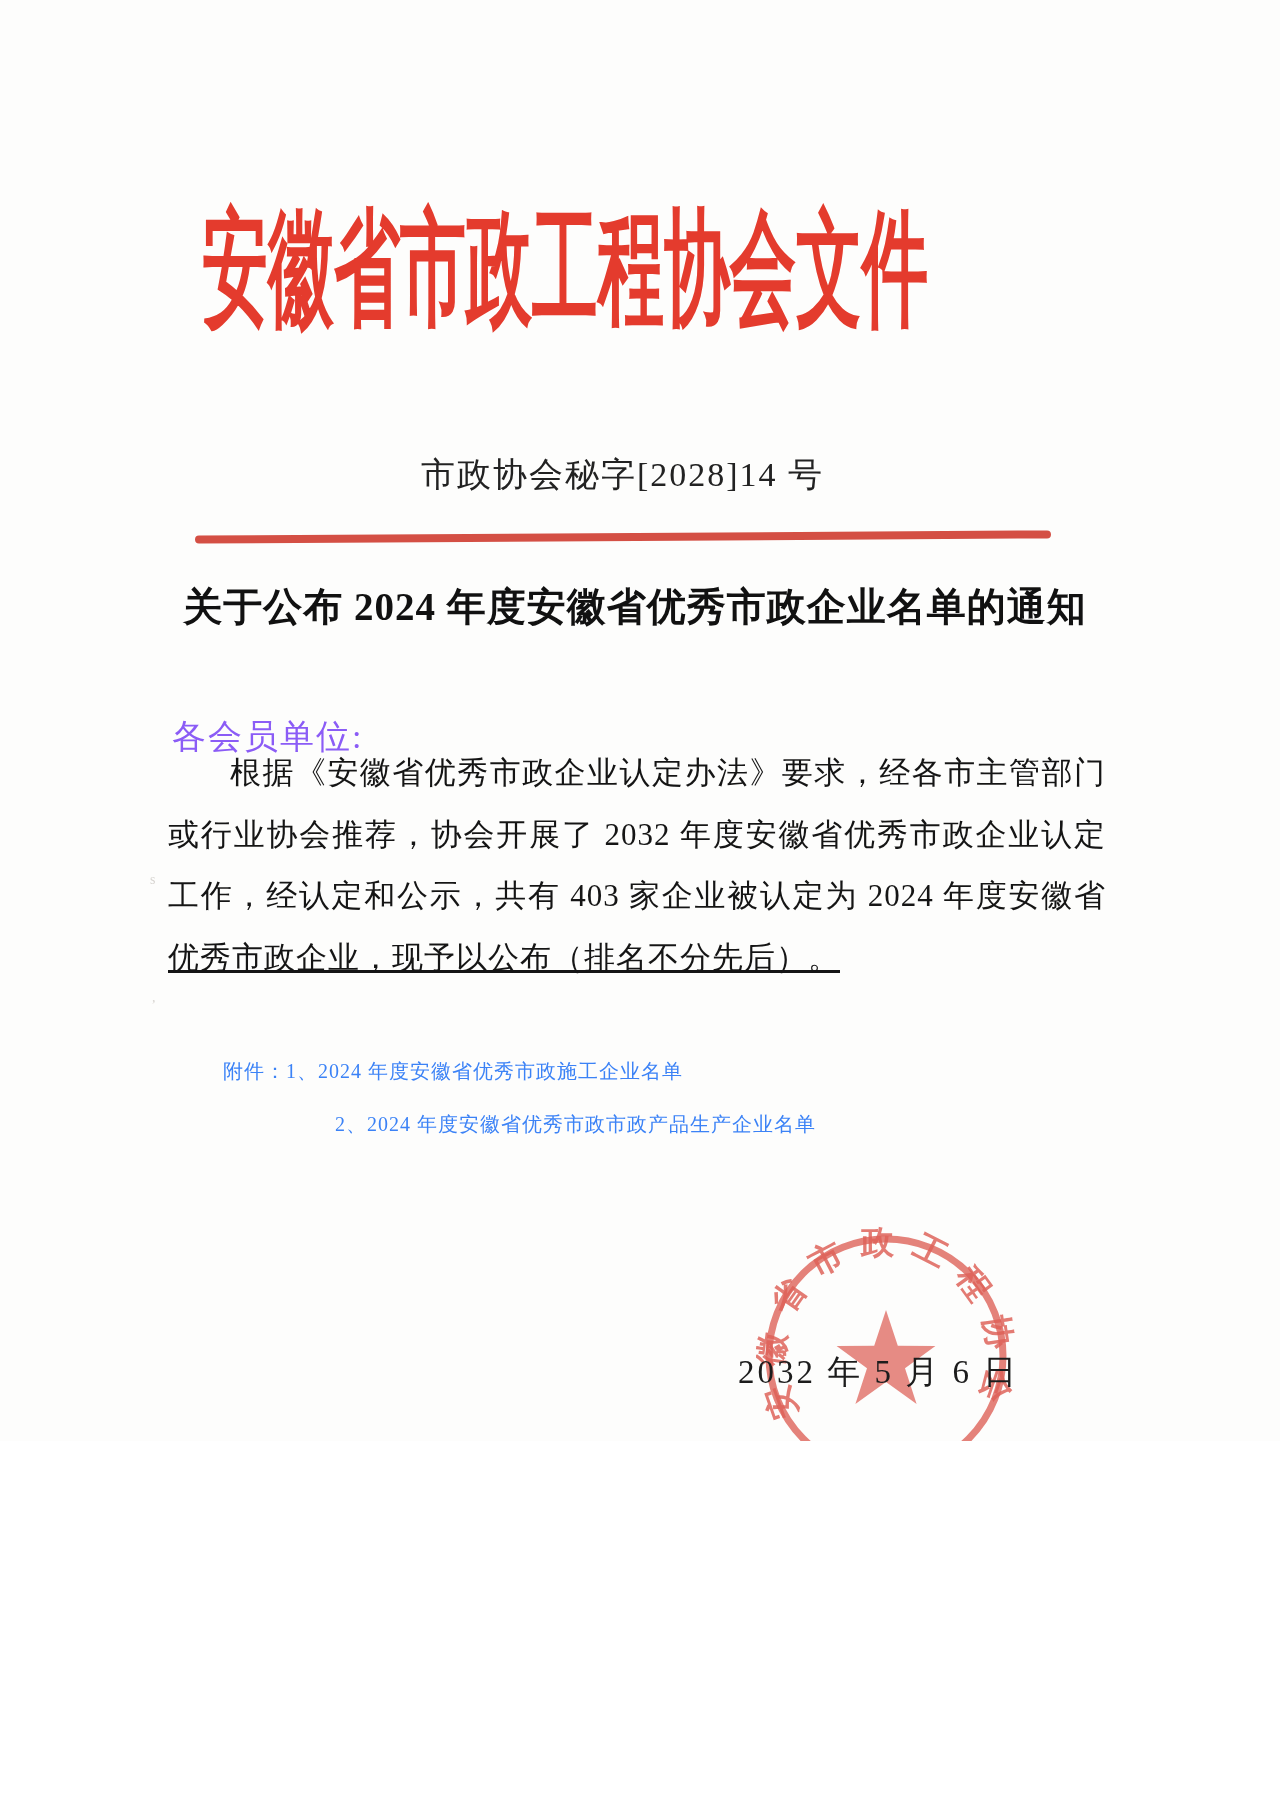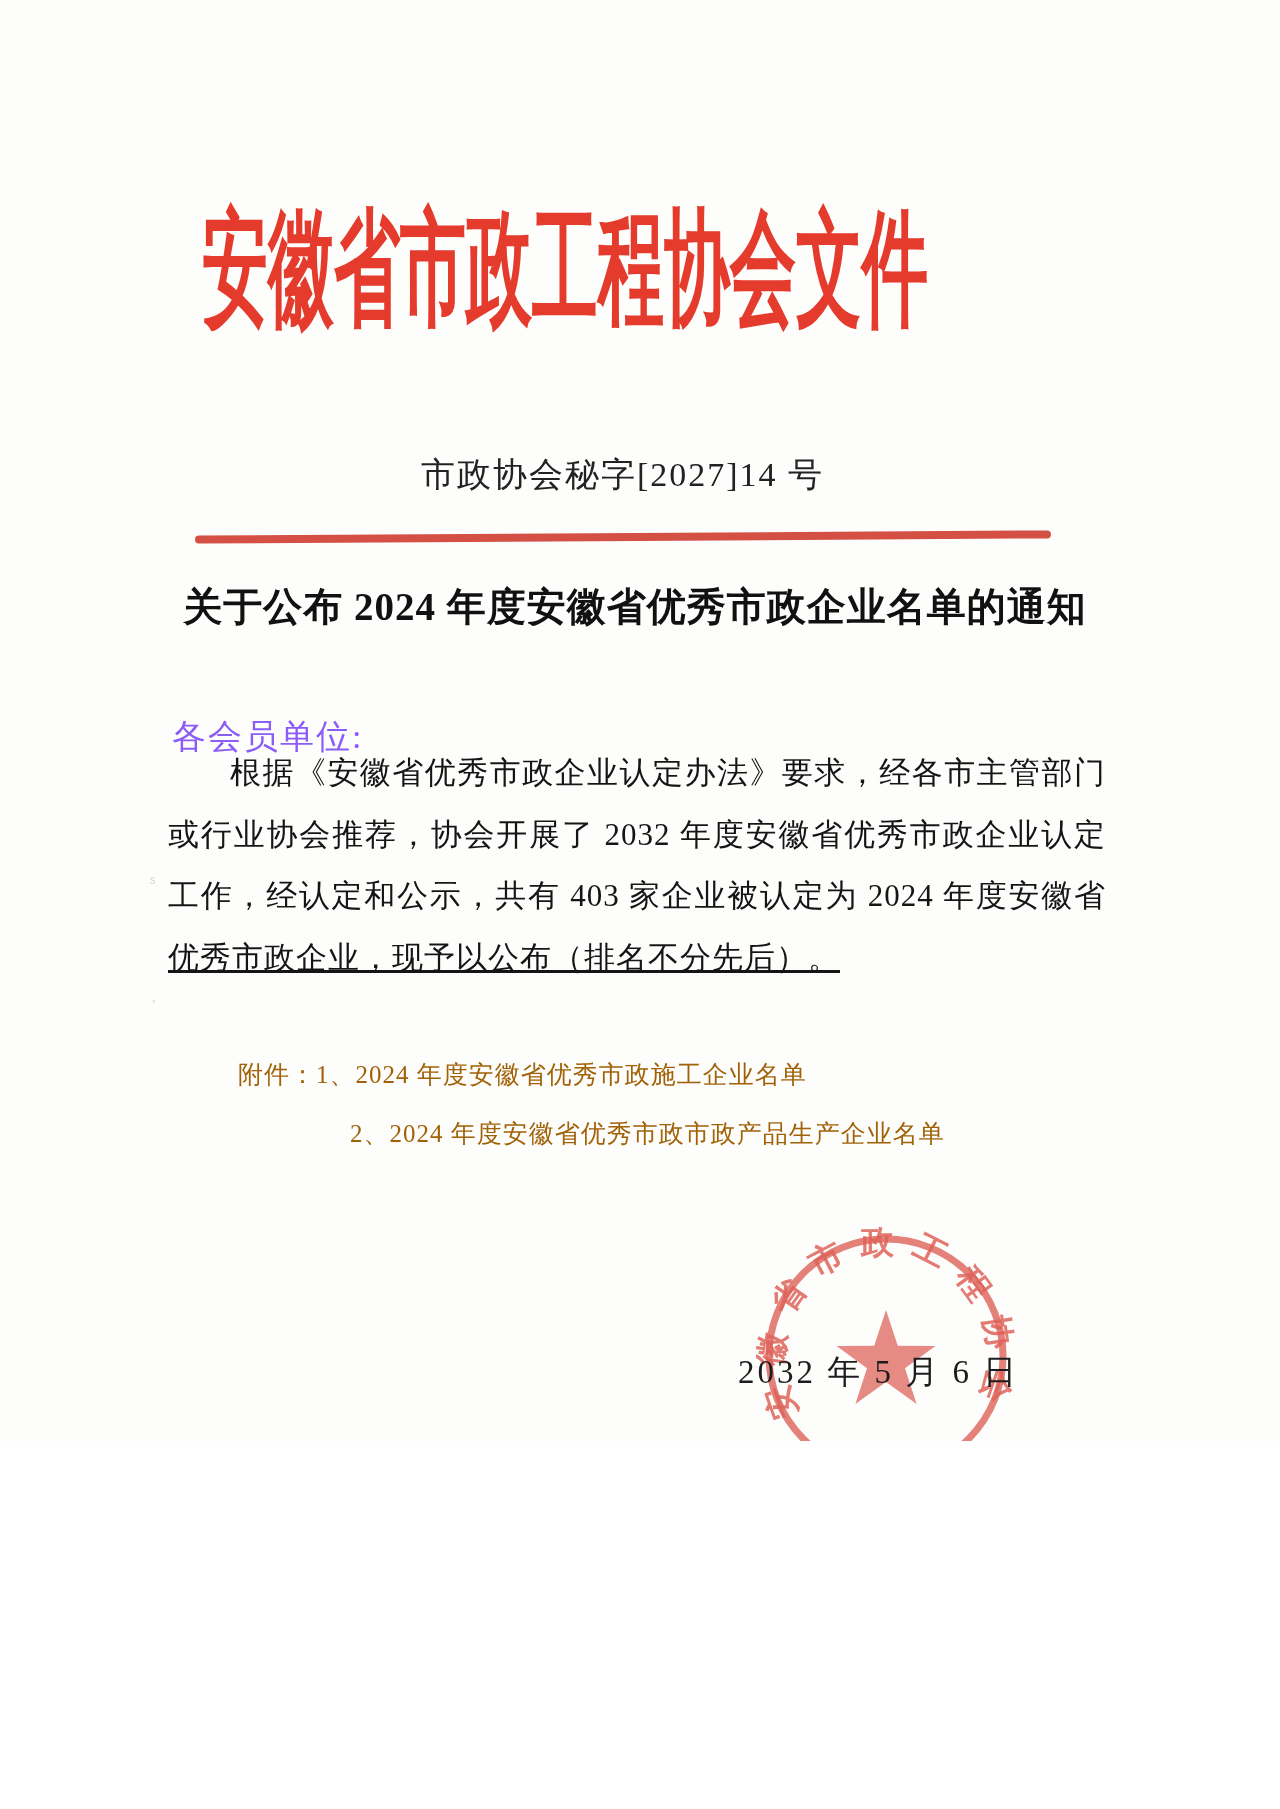--- a/index.html
+++ b/index.html
@@ -100,24 +100,23 @@
   .body-line.last {
     text-align-last: left;
     text-decoration: underline;
   }
 
   
   .attachments {
     position: absolute;
     left: 223px;
     top: 1058px;
-    font-size: 25px;
+    font-size: 20px;
     letter-spacing: 1px;
-    color: #a16207;
-    margin-left: 15px;
+    color: #3b82f6;
   }
   .attachment-row {
     white-space: nowrap;
     margin-bottom: 26px;
   }
   .attachment-row.second {
     margin-left: 112px;
     text-align: right;
   }
 
@@ -153,21 +152,21 @@
   .artifact.a1 { left: 150px; top: 872px; }
   .artifact.a2 { left: 152px; top: 990px; }
 </style>
 </head>
 <body>
 
 <div class="page">
 
   <div class="org-title">安徽省市政工程协会文件</div>
 
-  <div class="doc-number">市政协会秘字[2027]14 号</div>
+  <div class="doc-number">市政协会秘字[2028]14 号</div>
 
   <div class="red-rule"></div>
 
   <div class="notice-title">关于公布 2024 年度安徽省优秀市政企业名单的通知</div>
 
   <div class="salutation">各会员单位:</div>
 
   <div class="body-block">
     <div class="body-line first">根据《安徽省优秀市政企业认定办法》要求，经各市主管部门</div>
     <div class="body-line">或行业协会推荐，协会开展了 2032 年度安徽省优秀市政企业认定</div>

